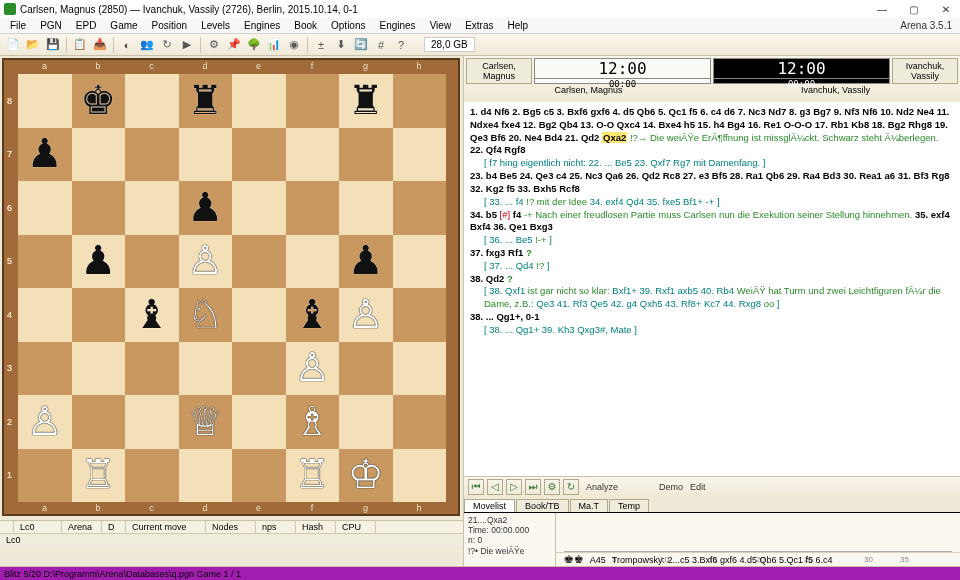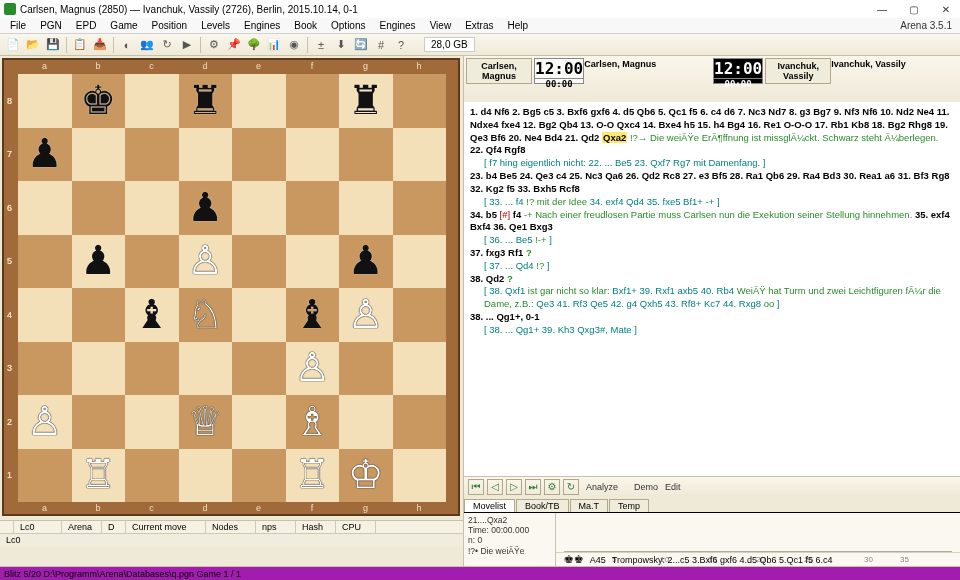--- a/index.html
+++ b/index.html
@@ -114,21 +114,21 @@
   border-left:1px solid #c8c0a8;
   overflow:hidden;
 }
 .clocks {
   height: 46px;
   background: linear-gradient(#faf6ec,#efe9d7);
   display:flex;
   padding:2px;
   gap:2px;
 }
-.clock-side { flex:1; display:flex; flex-direction:row;font-weight:bold; }
+.clock-side { flex:1; display:flex; flex-direction:column; }
 .clock-cells { display:flex; gap:2px; }
 .clock-name-box {
   width: 66px; height:26px;
   border:1px solid #b0a888; background:#f0ecdc;
   display:flex; align-items:center; justify-content:center;
   font-size:9px; text-align:center;
 }
 .clock-time-box {
   flex:1; height:26px; border:1px solid #888;
   display:flex; flex-direction:column;
@@ -456,21 +456,21 @@
     </div>
 
     <div class="analysis-bar">
       <span class="nav-btn">⏮</span>
       <span class="nav-btn">◁</span>
       <span class="nav-btn">▷</span>
       <span class="nav-btn">⏭</span>
       <span class="nav-btn">⚙</span>
       <span class="nav-btn">↻</span>
       <span class="nav-label">Analyze</span>
-      <span class="nav-label" style="margin-left:13px">Demo</span>
+      <span class="nav-label" style="margin-left:38px">Demo</span>
       <span class="nav-label">Edit</span>
     </div>
 
     <div class="tab-strip">
       <span class="tab active">Movelist</span>
       <span class="tab">Book/TB</span>
       <span class="tab">Ma.T</span>
       <span class="tab">Temp</span>
     </div>
 

